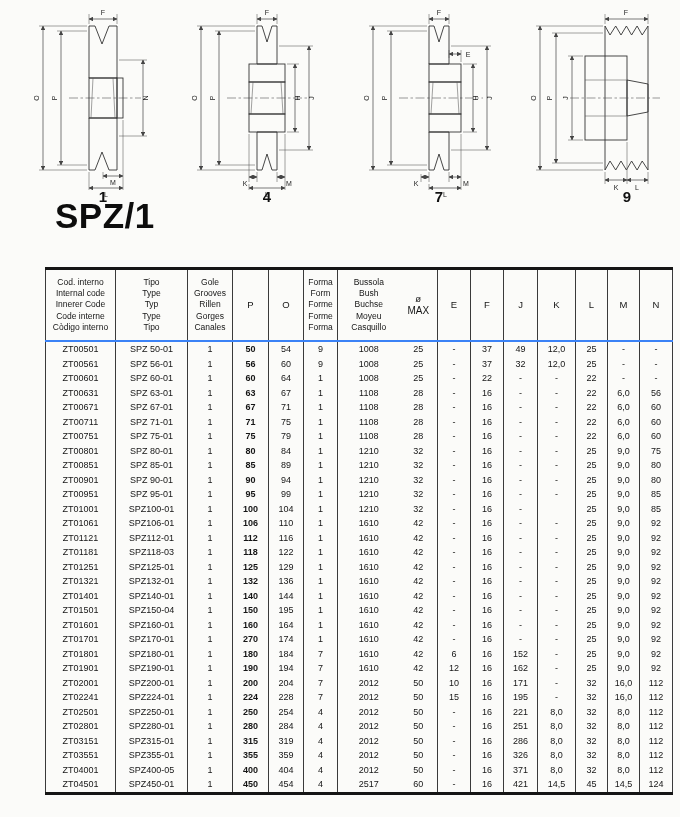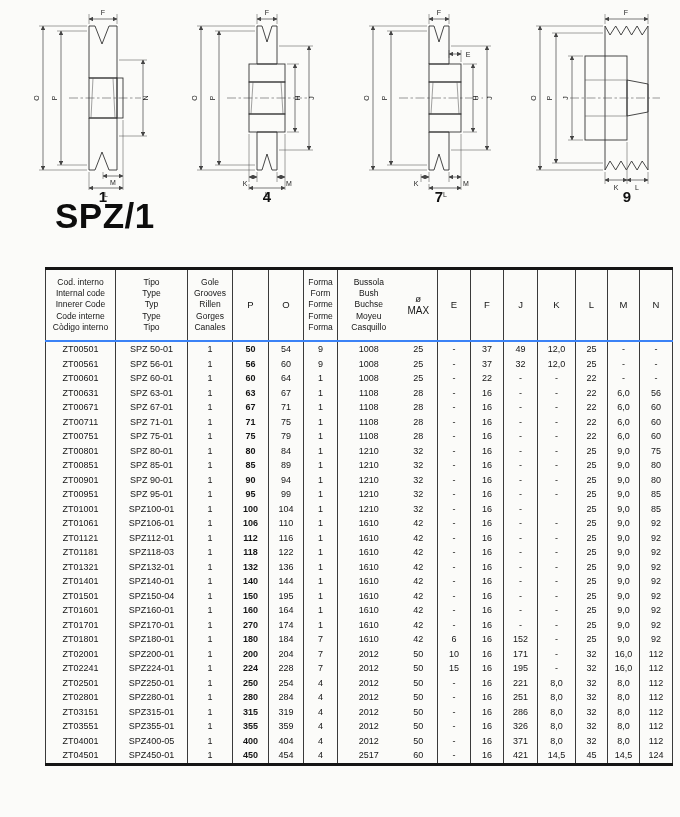--- a/index.html
+++ b/index.html
@@ -607,20 +607,37 @@
       <td class="nobl">42</td>
       <td>-</td>
       <td>16</td>
       <td>-</td>
       <td>-</td>
       <td>25</td>
       <td>9,0</td>
       <td>92</td>
     </tr>
         <tr>
+      <td class="c-code">ZT01251</td>
+      <td class="c-type">SPZ125-01</td>
+      <td>1</td>
+      <td class="c-p">125</td>
+      <td>129</td>
+      <td>1</td>
+      <td>1610</td>
+      <td class="nobl">42</td>
+      <td>-</td>
+      <td>16</td>
+      <td>-</td>
+      <td>-</td>
+      <td>25</td>
+      <td>9,0</td>
+      <td>92</td>
+    </tr>
+        <tr>
       <td class="c-code">ZT01321</td>
       <td class="c-type">SPZ132-01</td>
       <td>1</td>
       <td class="c-p">132</td>
       <td>136</td>
       <td>1</td>
       <td>1610</td>
       <td class="nobl">42</td>
       <td>-</td>
       <td>16</td>
@@ -703,20 +720,37 @@
       <td class="c-type">SPZ180-01</td>
       <td>1</td>
       <td class="c-p">180</td>
       <td>184</td>
       <td>7</td>
       <td>1610</td>
       <td class="nobl">42</td>
       <td>6</td>
       <td>16</td>
       <td>152</td>
+      <td>-</td>
+      <td>25</td>
+      <td>9,0</td>
+      <td>92</td>
+    </tr>
+        <tr>
+      <td class="c-code">ZT01901</td>
+      <td class="c-type">SPZ190-01</td>
+      <td>1</td>
+      <td class="c-p">190</td>
+      <td>194</td>
+      <td>7</td>
+      <td>1610</td>
+      <td class="nobl">42</td>
+      <td>12</td>
+      <td>16</td>
+      <td>162</td>
       <td>-</td>
       <td>25</td>
       <td>9,0</td>
       <td>92</td>
     </tr>
         <tr>
       <td class="c-code">ZT02001</td>
       <td class="c-type">SPZ200-01</td>
       <td>1</td>
       <td class="c-p">200</td>

